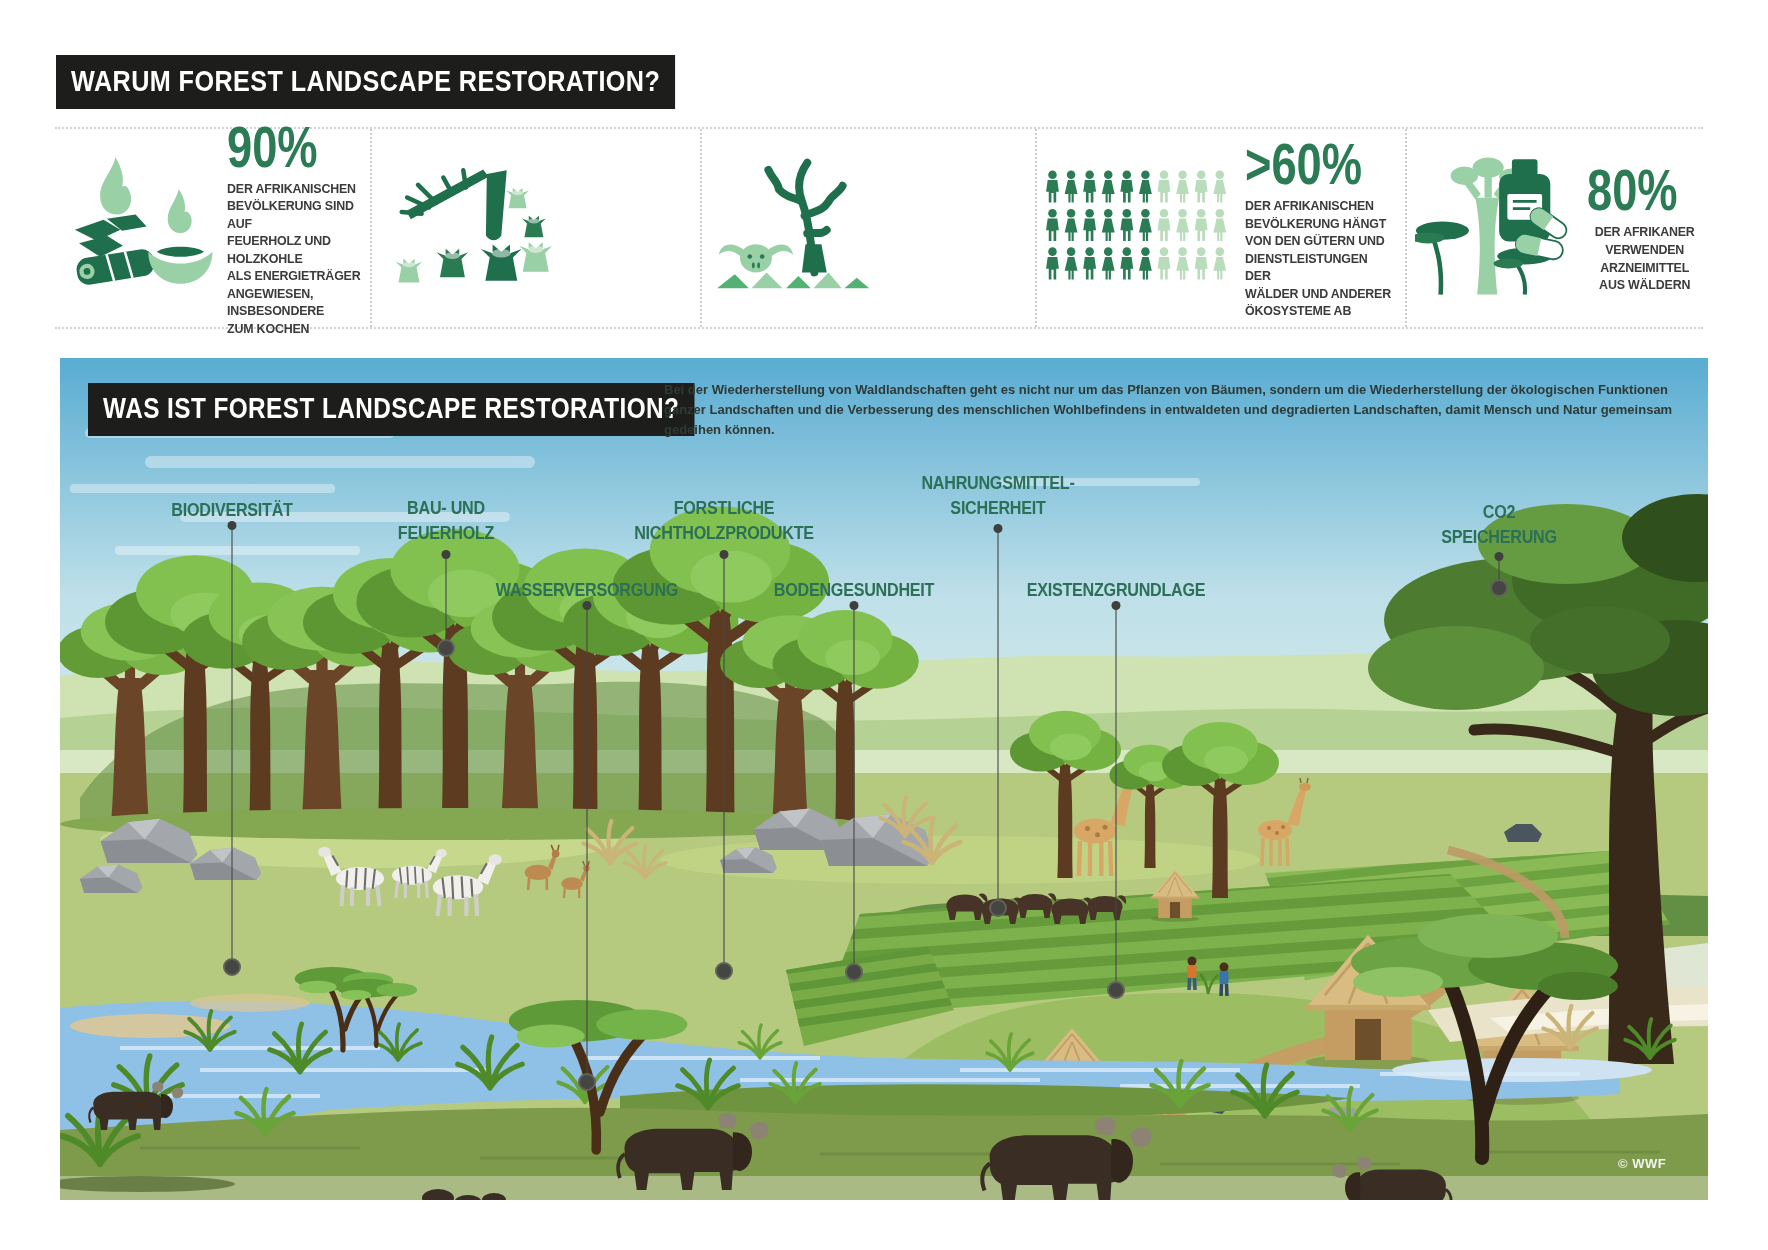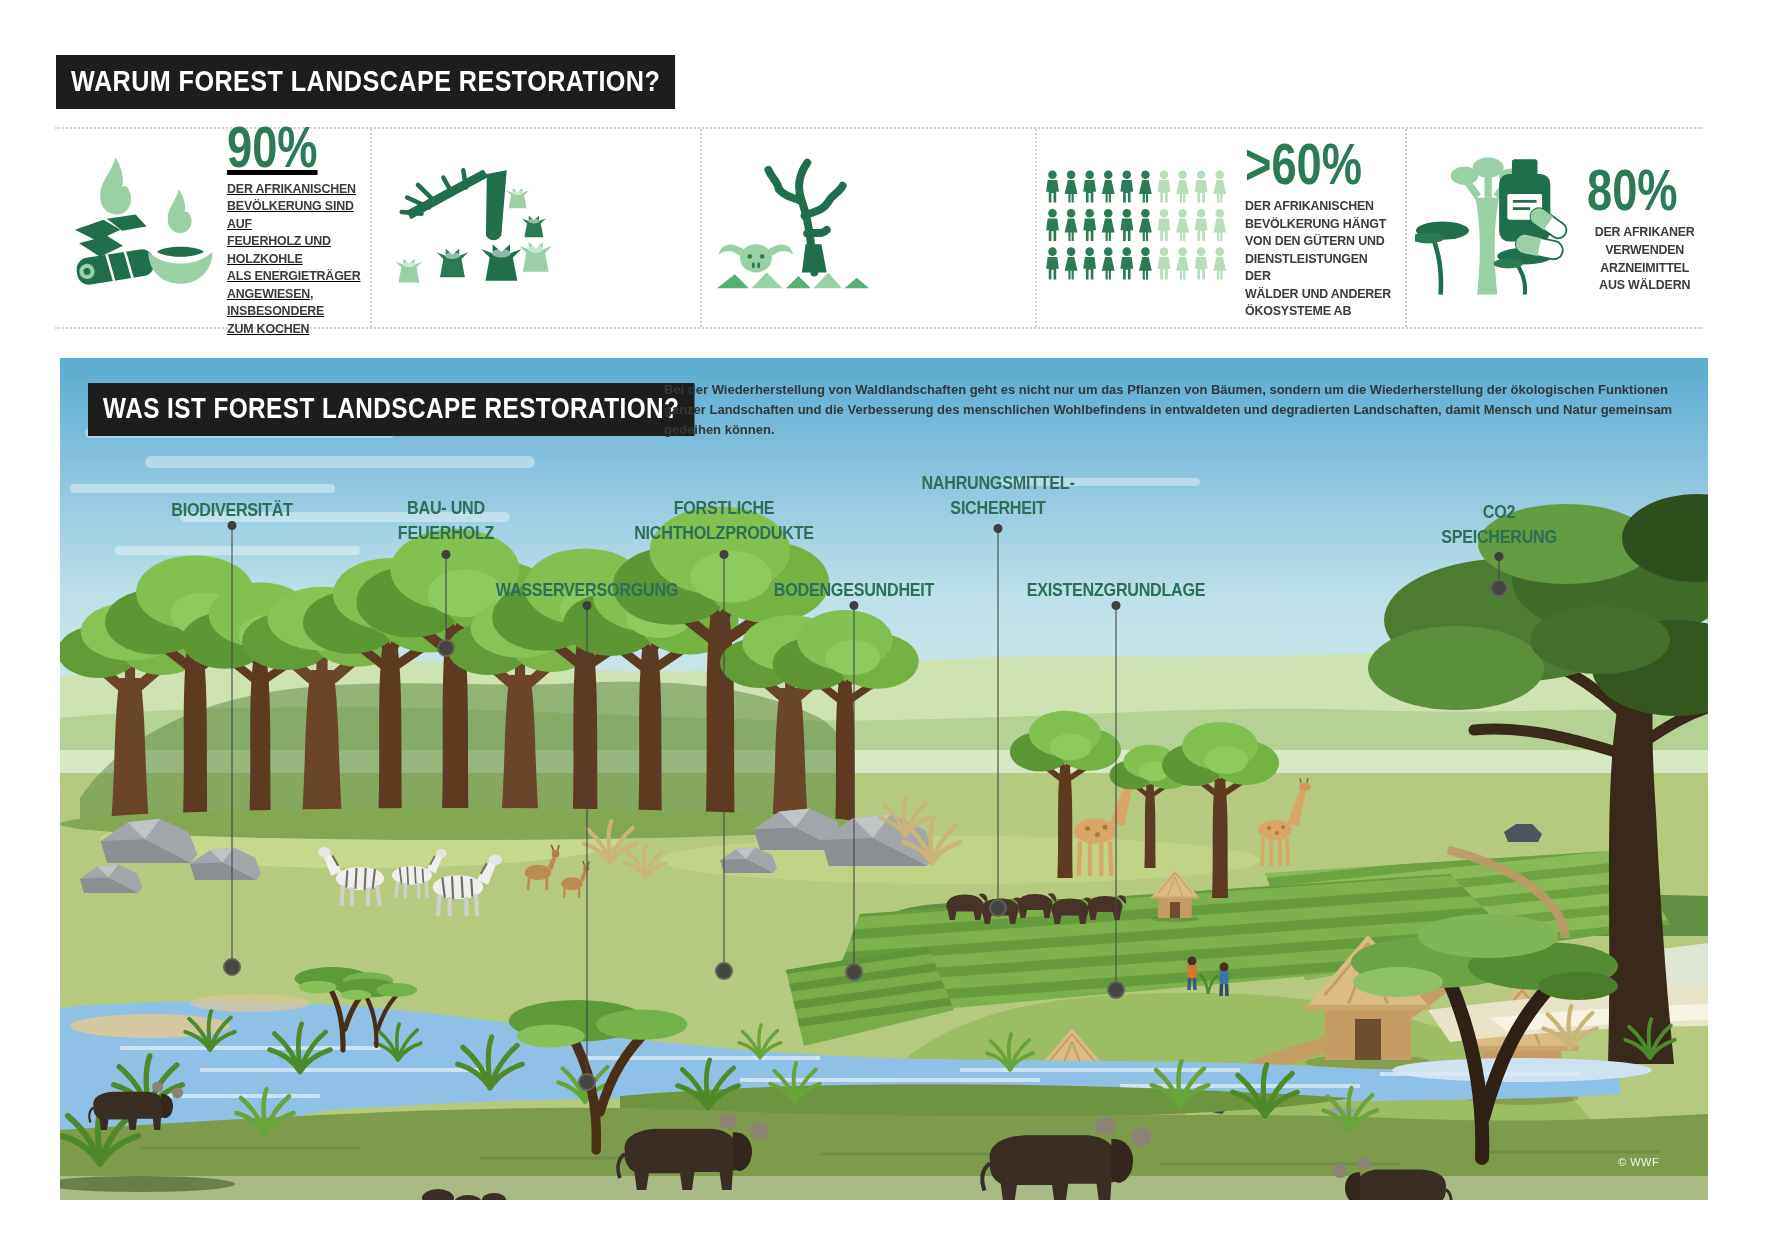--- a/index.html
+++ b/index.html
@@ -10,41 +10,41 @@
   .banner{position:absolute;background:#1d1d1b;color:#ffffff;font-weight:700;
           font-size:30px;letter-spacing:.5px;white-space:nowrap;padding:9px 18px 11px;
           transform:scaleX(.84);transform-origin:left center;}
   #banner-top{left:56px;top:55px;}
 
   
   #stats{position:absolute;left:55px;top:127px;width:1648px;height:198px;display:flex;
          border-top:2px dotted #d3d3d3;border-bottom:2px dotted #d3d3d3;}
   .stat{display:flex;align-items:center;gap:12px;padding:0 8px;box-sizing:border-box;}
   .stat + .stat{border-left:2px dotted #cdcdcd;}
-  .s1{width:315px;text-decoration:underline;} .s2{width:330px;} .s3{width:335px;} .s4{width:370px;} .s5{width:298px;text-align:center;}
+  .s1{width:315px;} .s2{width:330px;} .s3{width:335px;} .s4{width:370px;} .s5{width:298px;text-align:center;}
   .stat-icon{flex:0 0 auto;}
   .stat-text{flex:1 1 auto;}
   .stat-value{color:#2b7b55;font-weight:700;font-size:58px;line-height:.95;
               transform:scaleX(.78);transform-origin:left center;white-space:nowrap;}
   .stat-unit{color:#2b7b55;font-weight:700;font-size:22px;margin:3px 0 2px;
              transform:scaleX(.85);transform-origin:left center;white-space:nowrap;}
   .stat-desc{color:#3b3b3a;font-weight:700;font-size:13.5px;line-height:1.3;
              letter-spacing:-.2px;margin-top:6px;white-space:pre-line;
              transform:scaleX(.92);transform-origin:left top;width:108%;}
   .pp-dark{fill:#2b7b55;} .pp-light{fill:#b9dcba;}
 
   
   #panel{position:absolute;left:60px;top:358px;width:1648px;height:842px;overflow:hidden;
          background:linear-gradient(#59acd2,#cde8ee 45%,#dcefe9);}
   #scene{position:absolute;left:0;top:0;width:100%;height:100%;display:block;}
   #banner-was{left:88px;top:383px;z-index:6;font-size:29px;}
   #intro{position:absolute;left:664px;top:366px;width:1012px;z-index:6;
          color:#2f3a36;font-weight:700;font-size:13px;line-height:1.55;margin-top:14px;}
   #credit{position:absolute;left:1618px;top:1156px;z-index:6;color:#f3f3ee;
-          font-weight:400;font-size:11px;letter-spacing:.5px;}
+          font-weight:700;font-size:13px;letter-spacing:.5px;}
 
   
   .co{position:absolute;width:280px;text-align:center;z-index:5;color:#2b7057;
       font-weight:700;font-size:19px;line-height:1.32;letter-spacing:-.3px;
       white-space:pre-line;transform:scaleX(.85);}
   .co0{left:92px;top:497px;}  .co1{left:306px;top:495px;} .co2{left:447px;top:577px;}
   .co3{left:584px;top:495px;} .co4{left:714px;top:577px;} .co5{left:858px;top:470px;}
   .co6{left:976px;top:577px;} .co7{left:1359px;top:499px;}
   .stem{position:absolute;width:2px;background:rgba(70,70,70,.55);z-index:4;}
   .stem::before{content:'';position:absolute;top:-6px;left:50%;transform:translateX(-50%);

